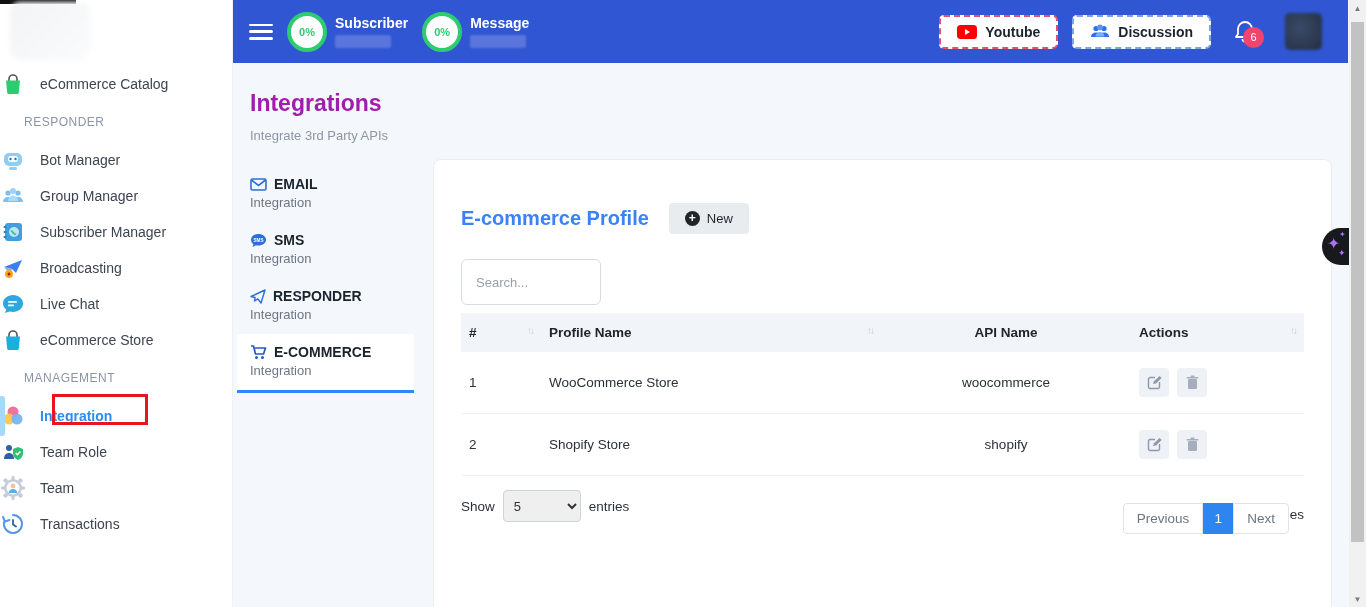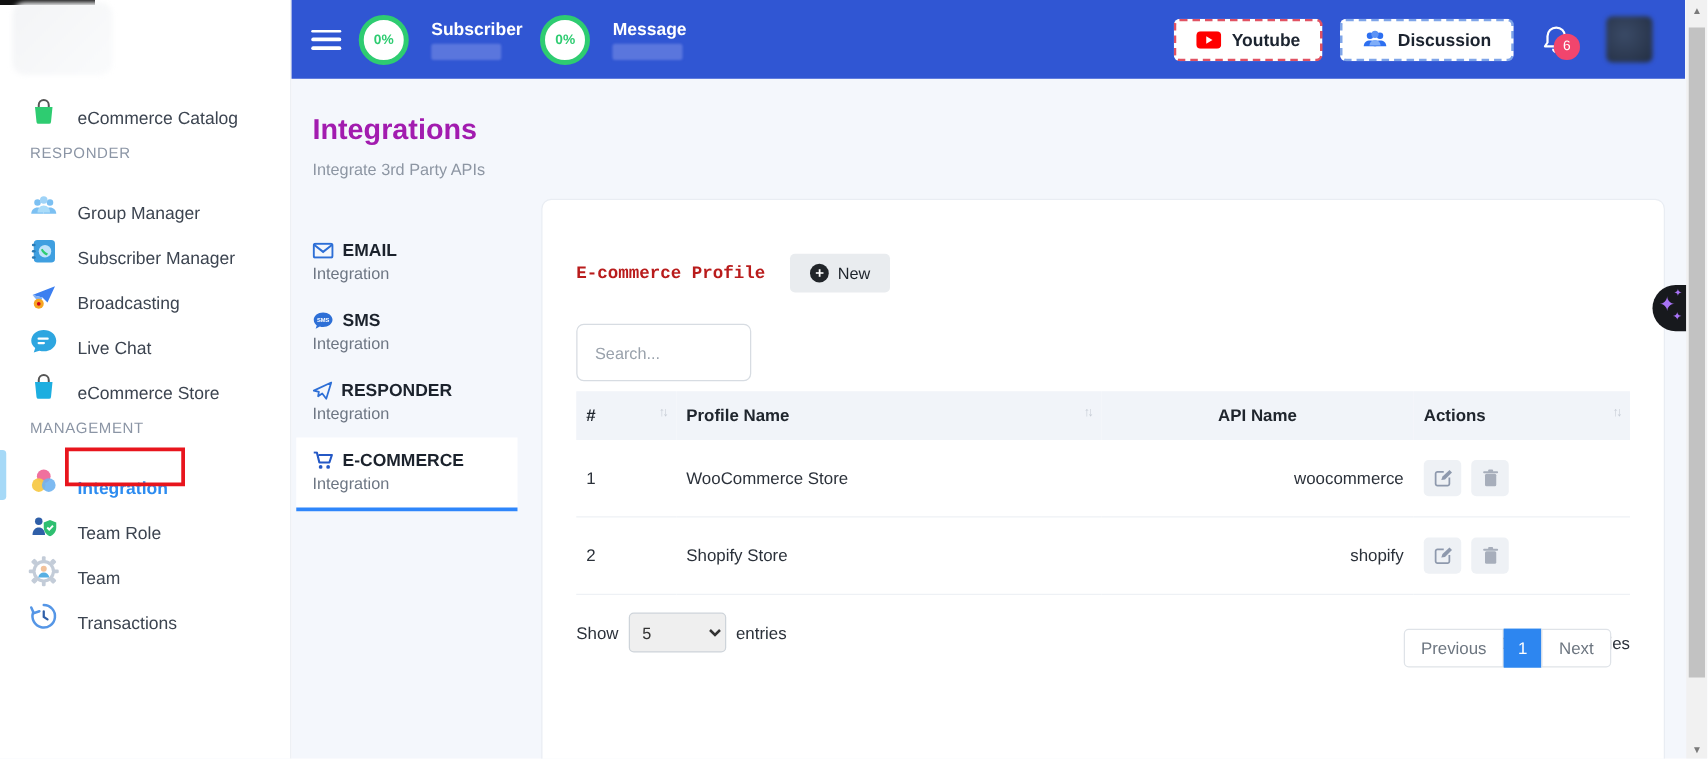--- a/index.html
+++ b/index.html
@@ -4,73 +4,73 @@
 <style>
   * { box-sizing: border-box; margin: 0; padding: 0; }
   body { font-family: "Liberation Sans", sans-serif; background: #fff; }
   .screen { position: relative; width: 1366px; height: 607px; overflow: hidden; background: #f4f7fc; }
 
   
   .sidebar { position: absolute; left: 0; top: 0; width: 233px; height: 607px; background: #fff; border-right: 1px solid #edf0f4; z-index: 5; }
   .top-strip { position: absolute; left: 0; top: 0; width: 76px; height: 4px; background: #111; }
   .logo-blob { position: absolute; left: 10px; top: 2px; width: 80px; height: 58px; background: linear-gradient(135deg,#f3f4f6,#fafbfc); border-radius: 10px; filter: blur(2px); }
   .side-list { position: absolute; top: 66px; left: 0; width: 100%; }
-  .side-item { display: flex; align-items: flex-end; height: 36px; padding-left: 22px; cursor: pointer; position: relative; }
+  .side-item { display: flex; align-items: center; height: 36px; cursor: pointer; position: relative; }
   .side-item .s-icon { width: 26px; height: 26px; margin-right: 14px; flex: 0 0 26px; display:flex; align-items:center; justify-content:center; }
   .side-item .s-label { font-size: 14px; color: #3c4450; }
   .side-section { height: 40px; display: flex; align-items: center; padding-left: 24px; font-size: 12px; letter-spacing: .5px; color: #8b95a5; }
   .side-item.active .s-label { color: #2d8cf0; font-weight: bold; }
   .active-bar { position: absolute; left: 0; top: -2px; width: 5px; height: 40px; background: #a6d9f7; border-radius: 0 3px 3px 0; }
   .red-annotation { position: absolute; left: 52px; top: -4px; width: 96px; height: 31px; border: 3px solid #e8151d; pointer-events: none; }
 
   
   .topbar { position: absolute; left: 233px; top: 0; width: 1115px; height: 63px; background: #3056d3; display: flex; align-items: center; z-index: 4; }
   .hamburger { width: 24px; height: 16px; margin-left: 16px; display: flex; flex-direction: column; justify-content: space-between; cursor: pointer; }
   .hamburger span { display: block; height: 2.5px; background: #fff; border-radius: 2px; }
   .stat { display: flex; align-items: center; margin-left: 14px; }
   .ring { width: 40px; height: 40px; border-radius: 50%; border: 4px solid #2ecc71; background: #fff; display: flex; align-items: center; justify-content: center; font-size: 11px; font-weight: bold; color: #2ecc71; }
-  .stat-txt { margin-left: 18px; }
+  .stat-txt { margin-left: 8px; }
   .stat-label { color: #fff; font-weight: bold; font-size: 14px; }
   .redacted { width: 56px; height: 13px; margin-top: 4px; background: #5a76dd; border-radius: 2px; filter: blur(1px); }
   .top-right { margin-left: auto; display: flex; align-items: center; margin-right: 26px; }
   .chip { display: flex; align-items: center; gap: 8px; background: #fff; border-radius: 5px; padding: 7px 16px; font-size: 14px; font-weight: bold; color: #1c2430; cursor: pointer; }
   .chip.yt { border: 2px dashed #e05263; margin-right: 14px; }
   .chip.disc { border: 2px dashed #7ea4e8; }
   .bell-wrap { position: relative; margin-left: 22px; cursor: pointer; }
   .badge { position: absolute; left: 10px; top: 8px; min-width: 21px; height: 21px; border-radius: 50%; background: #f1456d; color: #fff; font-size: 11px; display: flex; align-items: center; justify-content: center; }
   .avatar { width: 37px; height: 37px; margin-left: 28px; border-radius: 5px; background: radial-gradient(circle at 40% 40%, #3a4a66, #232e42); filter: blur(1.5px); cursor: pointer; }
 
   
   .page-title { position: absolute; left: 250px; top: 90px; font-size: 23px; font-weight: bold; color: #a21caf; }
   .page-subtitle { position: absolute; left: 250px; top: 128px; font-size: 13px; color: #8d96a3; }
 
   
-  .subnav { position: absolute; left: 237px; top: 182px; width: 177px; }
+  .subnav { position: absolute; left: 237px; top: 166px; width: 177px; }
   .subnav-item { padding: 10px 0 12px 13px; cursor: pointer; }
   .subnav-item .t { font-size: 14px; font-weight: bold; color: #1b222c; display: flex; align-items: center; gap: 7px; }
   .subnav-item .sub { font-size: 13px; color: #6d7683; margin-top: 3px; padding-left: 0; }
   .subnav-item.active { background: #fff; border-bottom: 3px solid #2e86fb; }
 
   
   .card { position: absolute; left: 433px; top: 159px; width: 899px; height: 470px; background: #fff; border: 1px solid #e9edf3; border-radius: 8px; padding: 27px; }
   .panel-head { display: flex; align-items: center; margin-top: 16px; }
-  .panel-title { font-size: 14px; font-weight: bold; color: #b91c1c; font-family: Liberation Mono, monospace; }
+  .panel-title { font-size: 20px; font-weight: bold; color: #3b82f6; }
   .new-btn { margin-left: 20px; display: flex; align-items: center; gap: 7px; background: #e9ecef; border: none; border-radius: 4px; padding: 8px 16px; font-size: 13px; color: #1d232b; cursor: pointer; font-family: inherit; }
   .plus-circle { width: 15px; height: 15px; border-radius: 50%; background: #212529; color: #fff; font-size: 12px; line-height: 14px; text-align: center; font-weight: bold; }
   .search-box { margin-top: 25px; width: 140px; height: 46px; border: 1px solid #d7dce2; border-radius: 6px; padding: 0 14px; font-size: 13px; color: #7f1d1d; font-family: inherit; }
   .search-box::placeholder { color: #99a1ab; }
 
   table.dt { width: 100%; border-collapse: collapse; margin-top: 8px; }
   table.dt thead th { background: #f1f4f9; text-align: left; font-size: 13.5px; color: #20262e; padding: 12px 8px; font-weight: bold; }
   table.dt th .sort { float: right; color: #c7cdd6; font-size: 10px; letter-spacing: -2px; cursor: pointer; }
   table.dt tbody td { font-size: 13.5px; color: #2b313a; padding: 16px 8px; border-bottom: 1px solid #eef1f5; }
   table.dt thead th:nth-child(1) { width: 80px; }
   table.dt thead th:nth-child(2) { width: 340px; }
   table.dt thead th:nth-child(3) { width: 250px; text-align: center; }
-  table.dt tbody td:nth-child(3) { text-align: right; margin-top: 25px; }
+  table.dt tbody td:nth-child(3) { text-align: center; margin-top: 25px; }
   .act-btn { display: inline-flex; align-items: center; justify-content: center; width: 30px; height: 29px; border-radius: 4px; background: #eef1f5; border: none; cursor: pointer; margin-right: 8px; }
 
   .table-footer { display: flex; align-items: flex-end; margin-top: 14px; }
   .show-wrap { display: flex; align-items: center; gap: 8px; font-size: 13.5px; color: #2b313a; }
   .page-size { width: 78px; height: 32px; border: 1px solid #ced4da; border-radius: 4px; font-size: 13px; color: #333; padding: 0 6px; font-family: inherit; }
   .summary { margin-left: auto; font-size: 13.5px; color: #2b313a; }
   .pagination { position: absolute; right: 42px; top: 343px; display: flex; }
   .pg-btn { height: 31px; padding: 0 13px; border: 1px solid #dfe3e8; background: #fff; color: #6d7680; font-size: 13.5px; display: flex; align-items: center; cursor: pointer; font-family: inherit; }
   .pg-btn.prev { border-radius: 4px 0 0 4px; }
   .pg-btn.next { border-radius: 0 4px 4px 0; }
@@ -106,20 +106,32 @@
               <path d="M8 9V7a4 4 0 018 0v2" fill="none" stroke="#555" stroke-width="1.6"></path>
               <path d="M5 8.5h14l-1.2 12a1.6 1.6 0 01-1.6 1.5H7.8a1.6 1.6 0 01-1.6-1.5L5 8.5z" fill="#2ecc71"></path>
             </svg>
         </span>
         <span class="s-label">eCommerce Catalog</span>
       </div>
 
       <div class="side-section">RESPONDER</div>
 
 
+      <div class="side-item">
+        <span class="s-icon">
+          <svg class="icon-svg" width="26" height="26" viewBox="0 0 26 26">
+              <rect x="4" y="6" width="18" height="13" rx="5" fill="#8ecdf4"></rect>
+              <rect x="8" y="9" width="10" height="6" rx="3" fill="#fff"></rect>
+              <circle cx="10.5" cy="12" r="1.2" fill="#2b6fb0"></circle>
+              <circle cx="15.5" cy="12" r="1.2" fill="#2b6fb0"></circle>
+              <rect x="9" y="20" width="8" height="3" rx="1.5" fill="#8ecdf4"></rect>
+            </svg>
+        </span>
+        <span class="s-label">Bot Manager</span>
+      </div>
 
       <div class="side-item">
         <span class="s-icon">
           <svg class="icon-svg" width="26" height="26" viewBox="0 0 26 26">
               <circle cx="8" cy="10" r="2.6" fill="#7cc0f2"></circle>
               <circle cx="18" cy="10" r="2.6" fill="#7cc0f2"></circle>
               <circle cx="13" cy="8" r="3" fill="#9fd3f7"></circle>
               <path d="M3 19c0-3 2.4-5 5-5s5 2 5 5z" fill="#7cc0f2"></path>
               <path d="M13 19c0-3 2.4-5 5-5s5 2 5 5z" fill="#7cc0f2"></path>
               <path d="M8 18c0-3.4 2.4-5.6 5-5.6s5 2.2 5 5.6z" fill="#aadcf9"></path>

